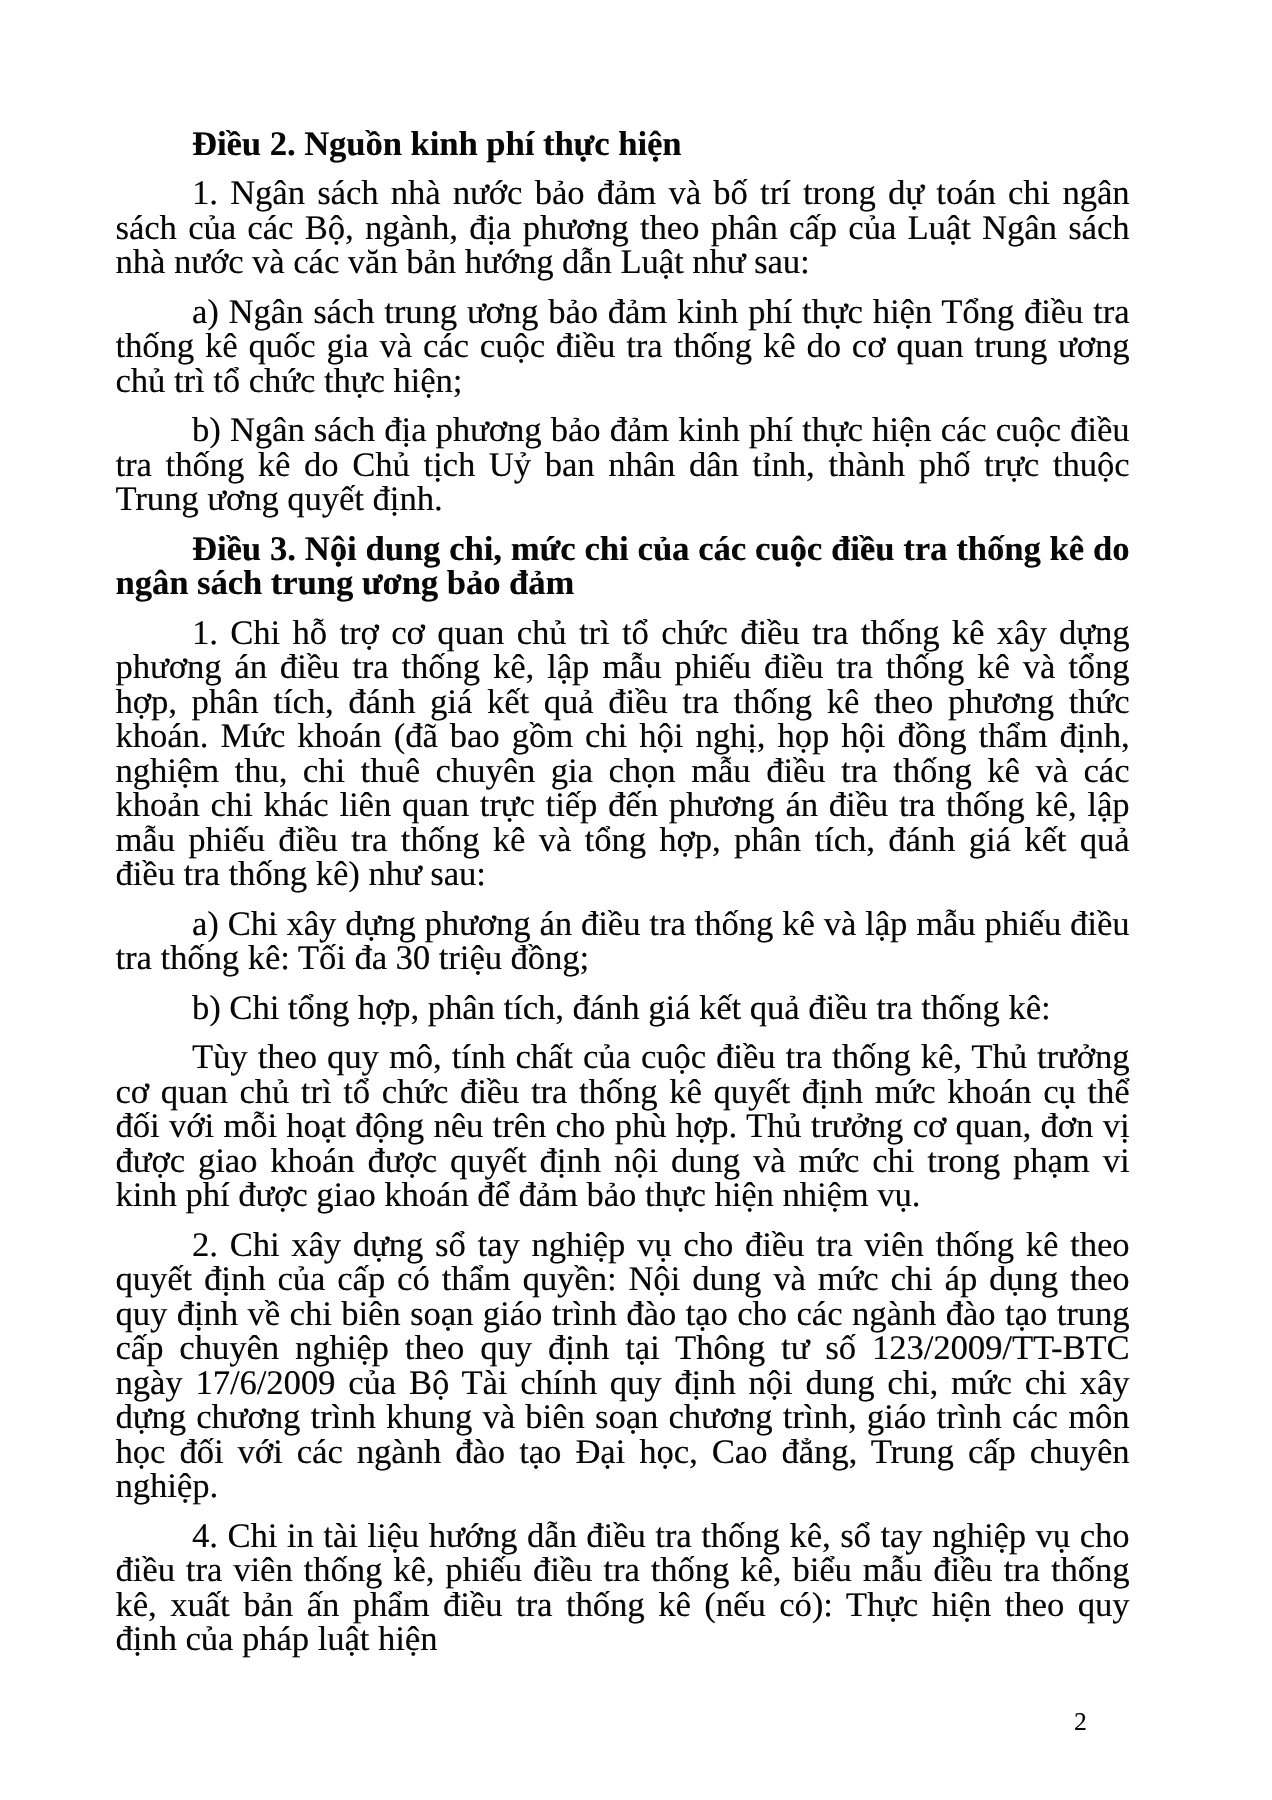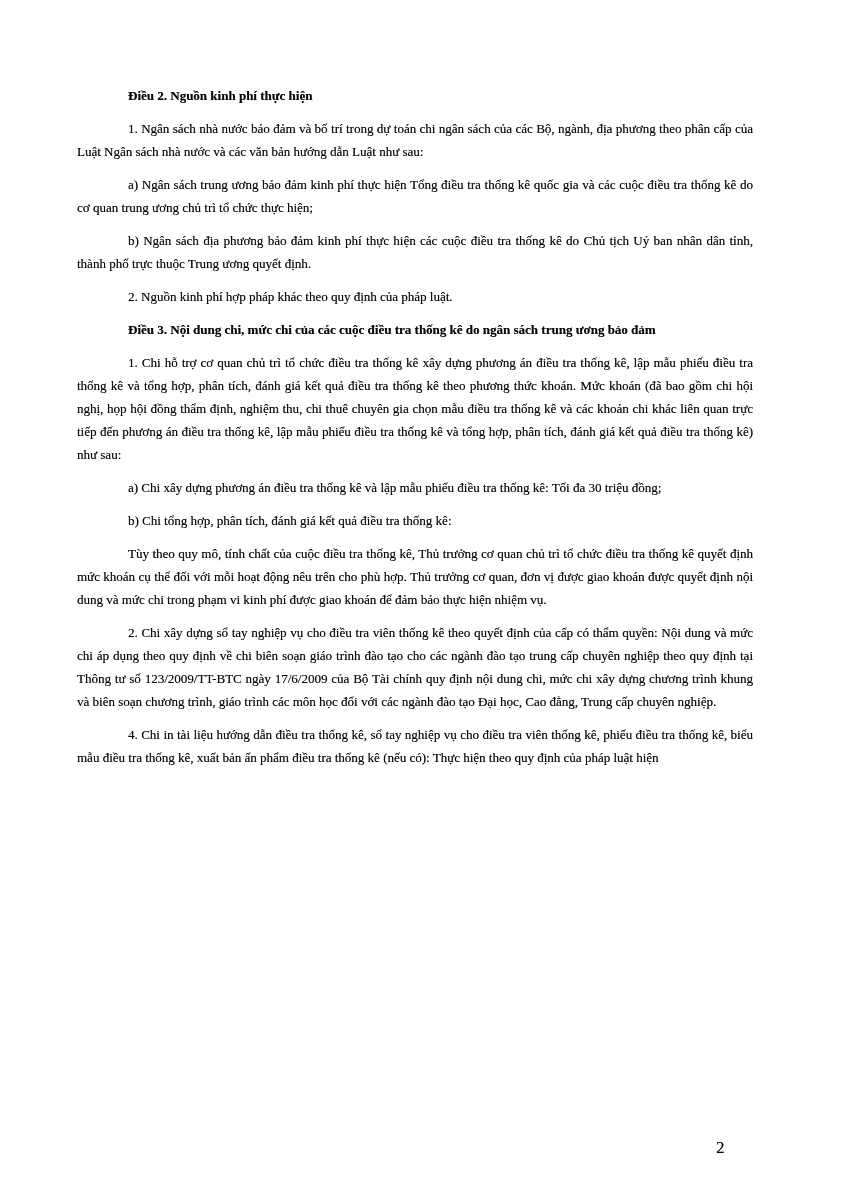--- a/index.html
+++ b/index.html
@@ -12,21 +12,21 @@
     width: 848px;
     height: 1200px;
     overflow: hidden;
   }
   .doc {
     position: absolute;
     left: 77px;
     top: 84px;
     width: 676px;
     font-family: "Liberation Serif", "DejaVu Serif", serif;
-    font-size: 13px;
+    font-size: 23px;
     line-height: 23px;
     color: #070707;
     text-align: justify;
     text-shadow: 0.2px 0.2px 0 rgba(0,0,0,0.5);
   }
   .doc p {
     margin: 0 0 10px 0;
     text-indent: 51px;
   }
   .doc p.heading {
@@ -45,21 +45,20 @@
   }
 </style>
 </head>
 <body>
 
 <div class="doc">
   <p class="heading">Điều 2. Nguồn kinh phí thực hiện</p>
   <p>1. Ngân sách nhà nước bảo đảm và bố trí trong dự toán chi ngân sách của các Bộ, ngành, địa phương theo phân cấp của Luật Ngân sách nhà nước và các văn bản hướng dẫn Luật như sau:</p>
   <p>a) Ngân sách trung ương bảo đảm kinh phí thực hiện Tổng điều tra thống kê quốc gia và các cuộc điều tra thống kê do cơ quan trung ương chủ trì tổ chức thực hiện;</p>
   <p>b) Ngân sách địa phương bảo đảm kinh phí thực hiện các cuộc điều tra thống kê do Chủ tịch Uỷ ban nhân dân tỉnh, thành phố trực thuộc Trung ương quyết định.</p>
-  <p>2. Nguồn kinh phí hợp pháp khác theo quy định của pháp luật.</p>
   <p class="heading">Điều 3. Nội dung chi, mức chi của các cuộc điều tra thống kê do ngân sách trung ương bảo đảm</p>
   <p>1. Chi hỗ trợ cơ quan chủ trì tổ chức điều tra thống kê xây dựng phương án điều tra thống kê, lập mẫu phiếu điều tra thống kê và tổng hợp, phân tích, đánh giá kết quả điều tra thống kê theo phương thức khoán. Mức khoán (đã bao gồm chi hội nghị, họp hội đồng thẩm định, nghiệm thu, chi thuê chuyên gia chọn mẫu điều tra thống kê và các khoản chi khác liên quan trực tiếp đến phương án điều tra thống kê, lập mẫu phiếu điều tra thống kê và tổng hợp, phân tích, đánh giá kết quả điều tra thống kê) như sau:</p>
   <p>a) Chi xây dựng phương án điều tra thống kê và lập mẫu phiếu điều tra thống kê: Tối đa 30 triệu đồng;</p>
   <p>b) Chi tổng hợp, phân tích, đánh giá kết quả điều tra thống kê:</p>
   <p>Tùy theo quy mô, tính chất của cuộc điều tra thống kê, Thủ trưởng cơ quan chủ trì tổ chức điều tra thống kê quyết định mức khoán cụ thể đối với mỗi hoạt động nêu trên cho phù hợp. Thủ trưởng cơ quan, đơn vị được giao khoán được quyết định nội dung và mức chi trong phạm vi kinh phí được giao khoán để đảm bảo thực hiện nhiệm vụ.</p>
   <p>2. Chi xây dựng sổ tay nghiệp vụ cho điều tra viên thống kê theo quyết định của cấp có thẩm quyền: Nội dung và mức chi áp dụng theo quy định về chi biên soạn giáo trình đào tạo cho các ngành đào tạo trung cấp chuyên nghiệp theo quy định tại Thông tư số 123/2009/TT-BTC ngày 17/6/2009 của Bộ Tài chính quy định nội dung chi, mức chi xây dựng chương trình khung và biên soạn chương trình, giáo trình các môn học đối với các ngành đào tạo Đại học, Cao đẳng, Trung cấp chuyên nghiệp.</p>
   <p>4. Chi in tài liệu hướng dẫn điều tra thống kê, sổ tay nghiệp vụ cho điều tra viên thống kê, phiếu điều tra thống kê, biểu mẫu điều tra thống kê, xuất bản ấn phẩm điều tra thống kê (nếu có): Thực hiện theo quy định của pháp luật hiện</p>
 </div>
 
 <div class="page-number">2</div>

